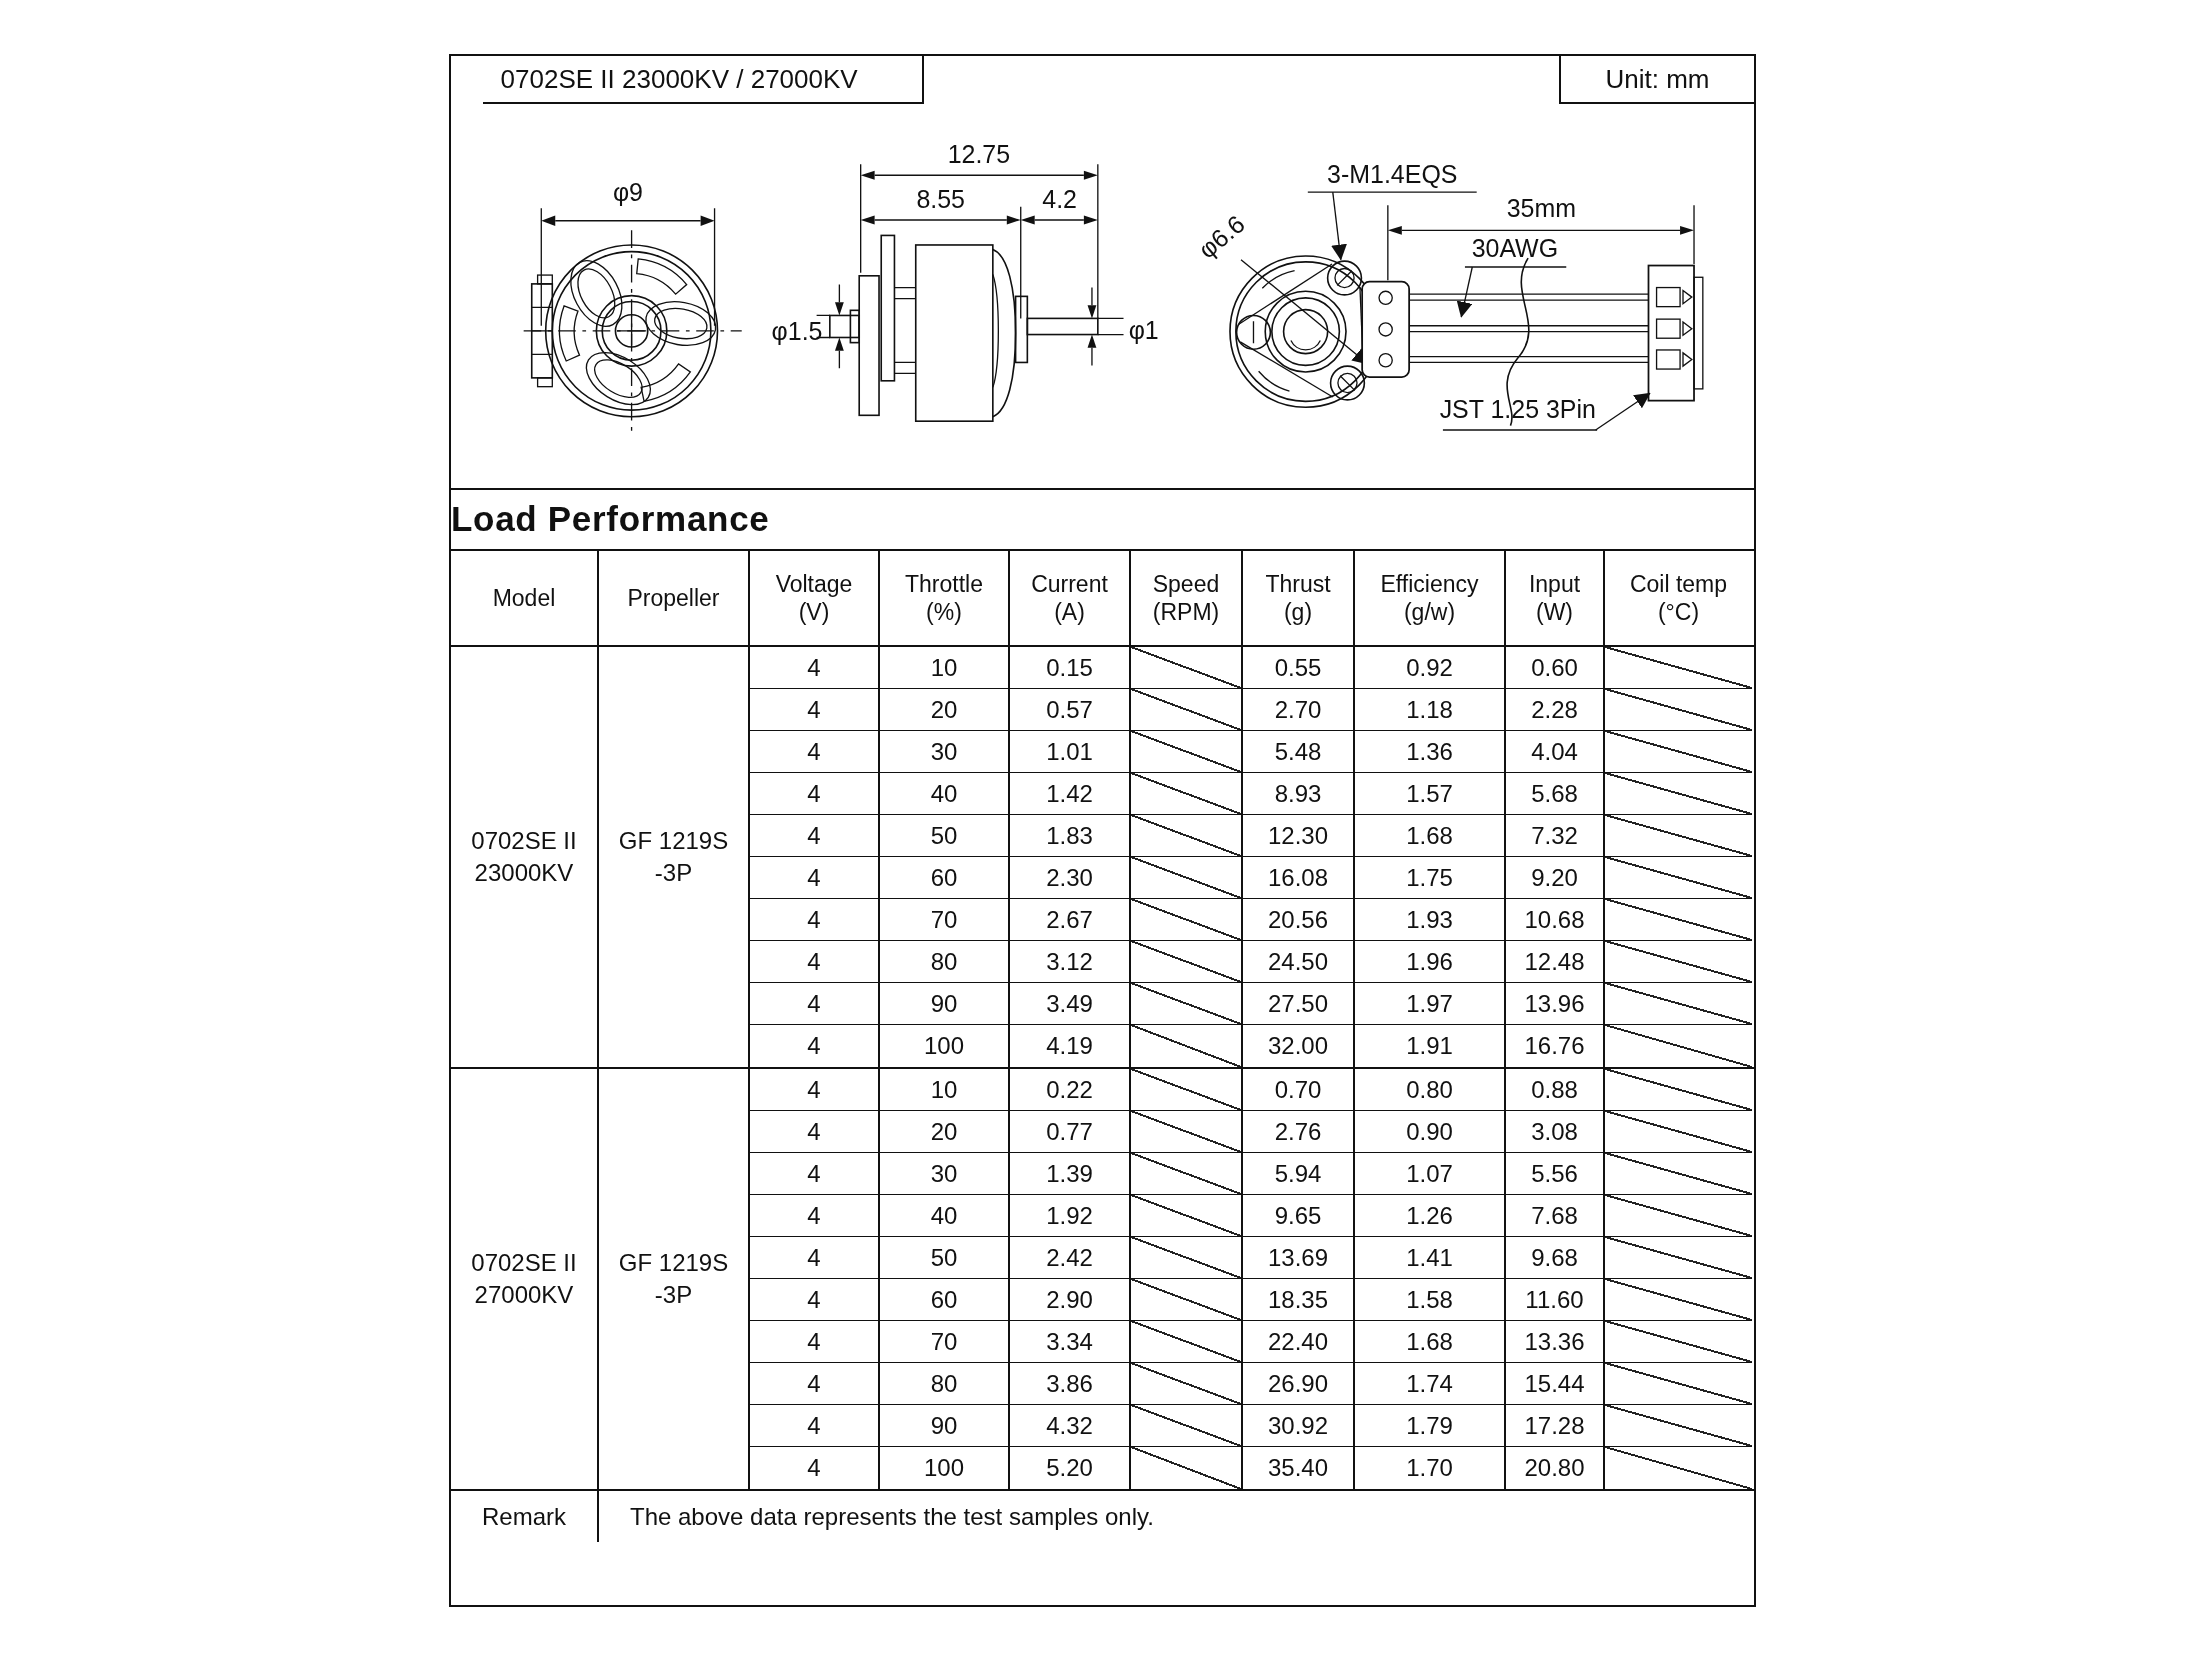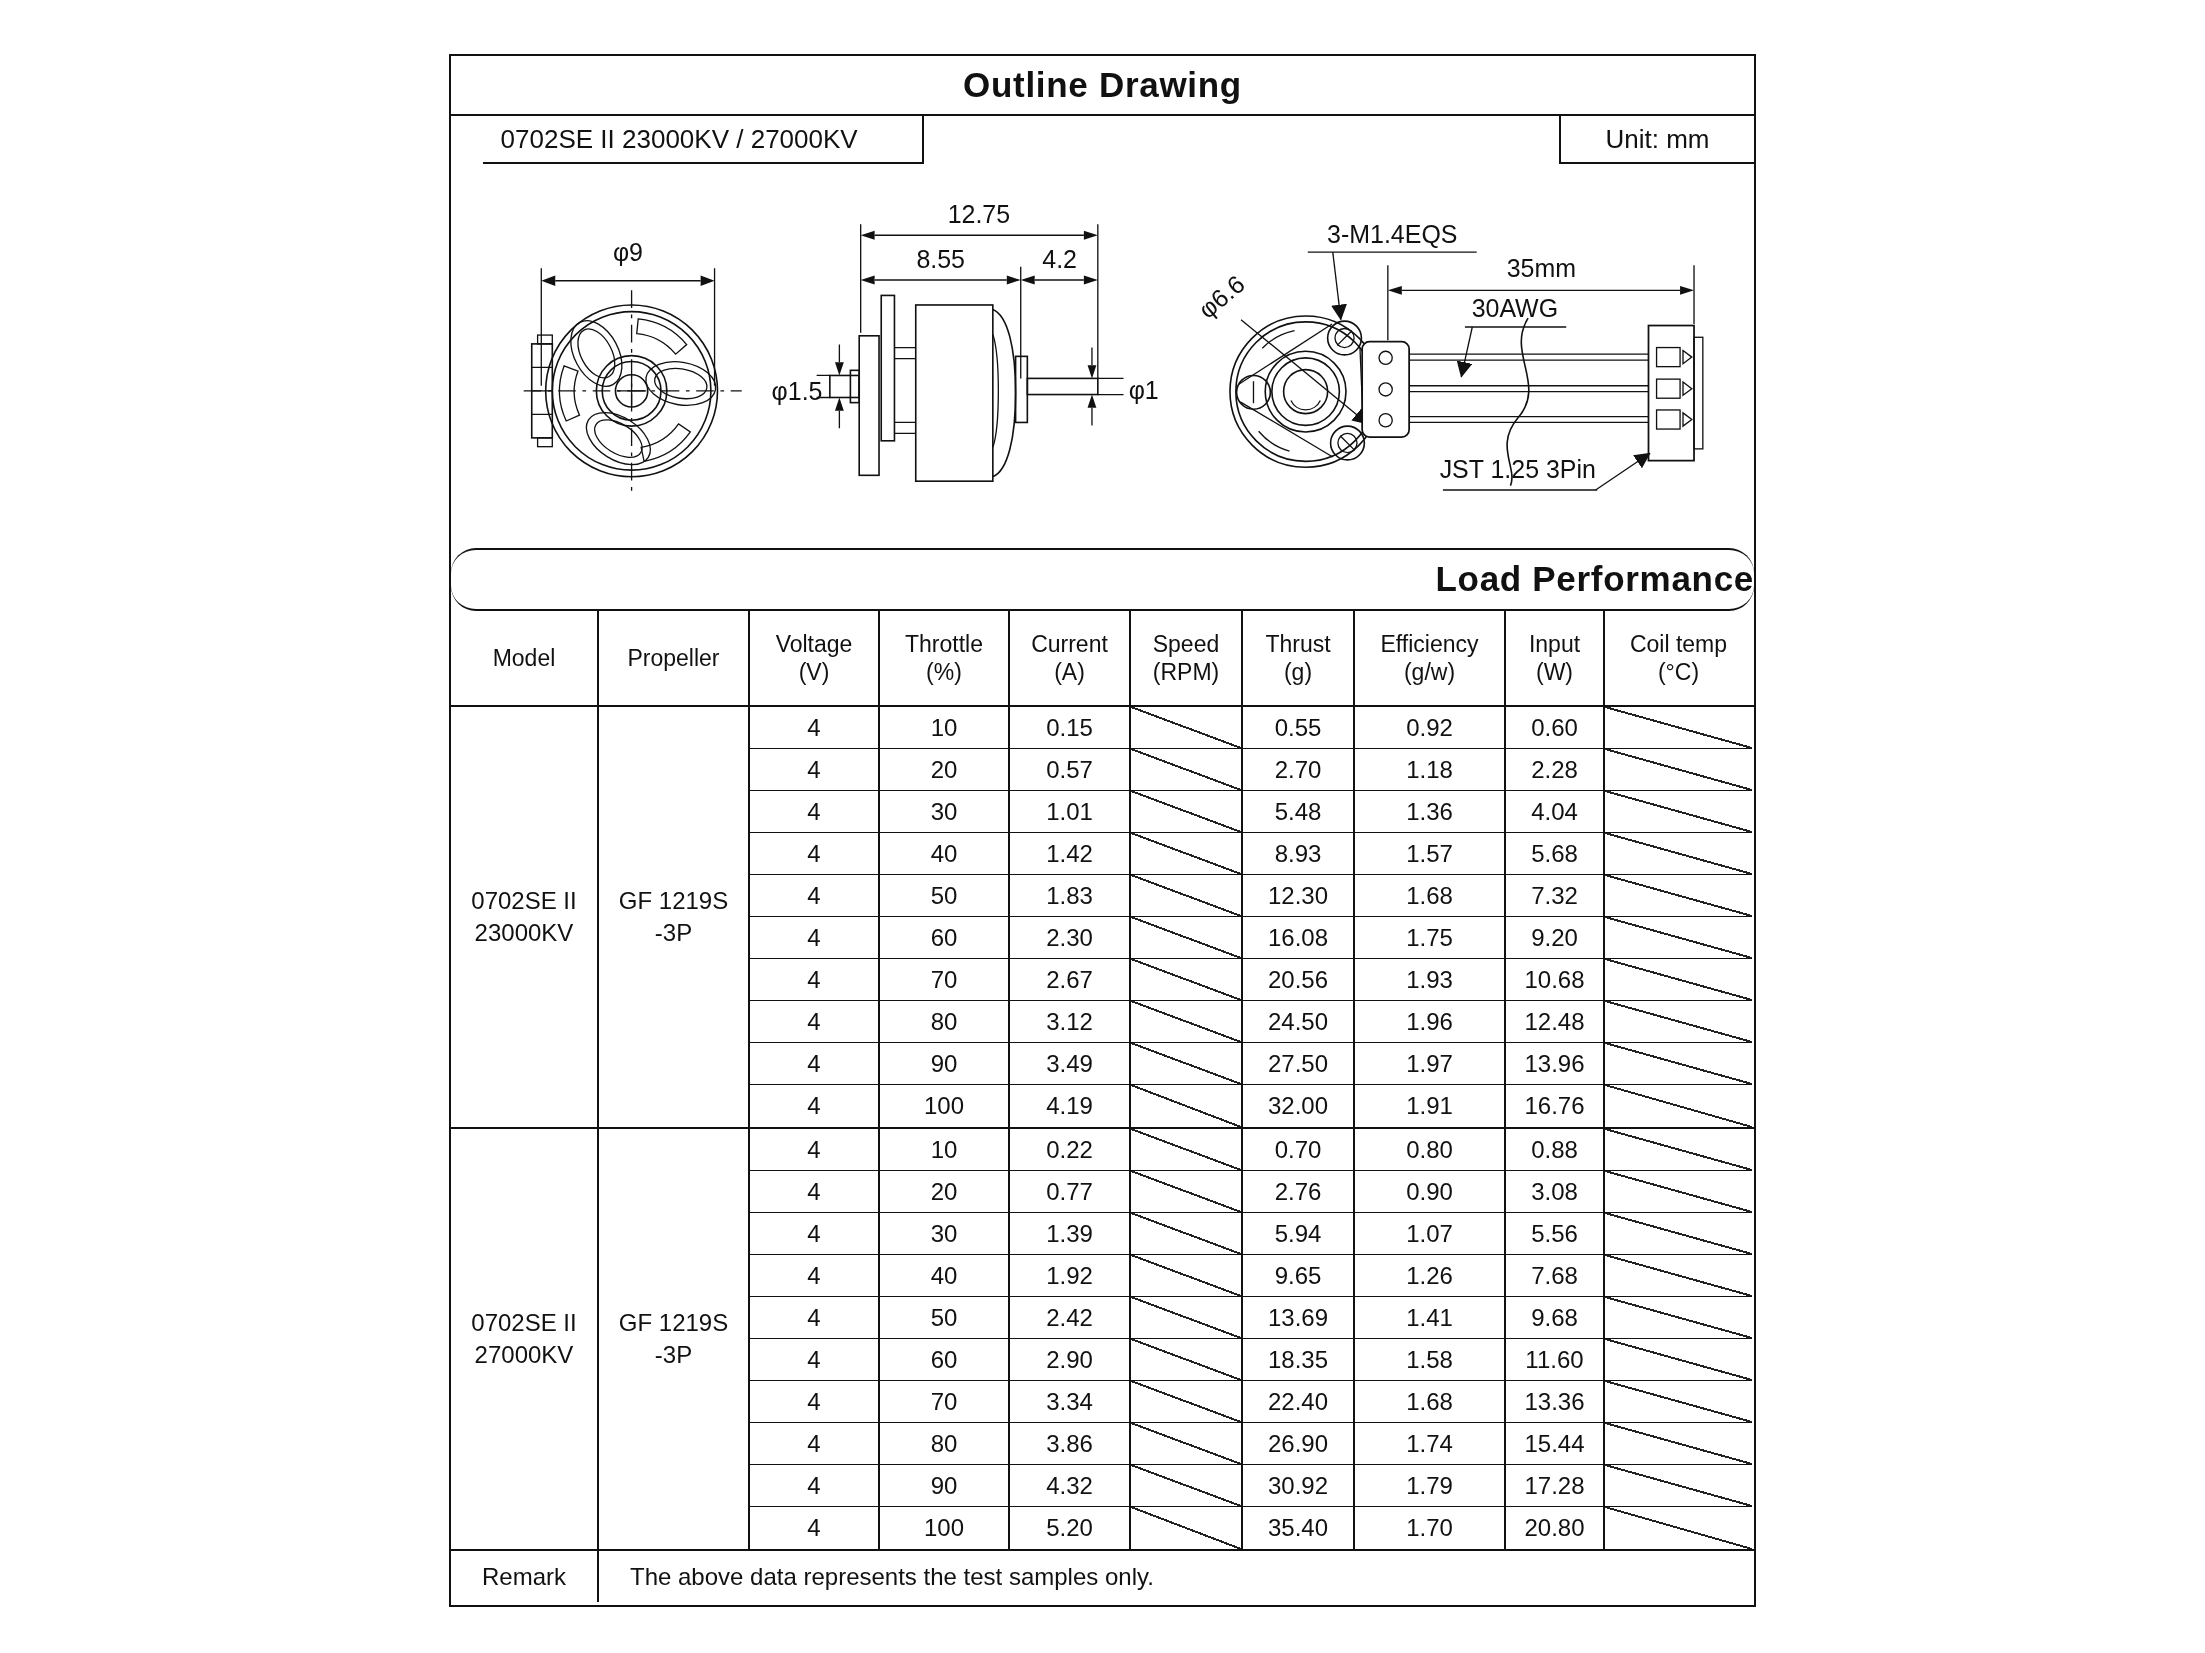--- a/index.html
+++ b/index.html
@@ -36,21 +36,21 @@
   }
   .drawing-svg { position: absolute; left: 0; top: 48px; width: 1301px; height: 384px; }
   svg .ln { stroke: var(--ink); stroke-width: 2.2; fill: none; }
   svg .thin { stroke: var(--ink); stroke-width: 1.8; fill: none; }
   svg .dash { stroke: var(--ink); stroke-width: 1.8; fill: none; stroke-dasharray: 24 9 5 9; }
   svg .fillw { fill: #fff; stroke: var(--ink); stroke-width: 2.4; }
   svg .ar { fill: var(--ink); stroke: none; }
   svg text { fill: var(--ink); stroke: none; font-size: 34px; font-family: "Liberation Sans","DejaVu Sans",sans-serif; }
   .lp-title {
     height: 63px; border-top: 2.9px solid var(--ink); border-bottom: 2.2px solid var(--ink);
-    text-align: right; line-height: 58px; font-size: 35px; font-weight: 600; letter-spacing: 0.7px; border-radius: 25px;
+    text-align: left; line-height: 58px; font-size: 35px; font-weight: 600; letter-spacing: 0.7px;
   }
   .header-grid {
     display: grid; grid-template-columns: var(--cols);
     height: 96px; border-bottom: 2.2px solid var(--ink);
   }
   .hcell {
     border-right: 2.2px solid var(--ink);
     display: flex; flex-direction: column; align-items: center; justify-content: center;
     font-size: 23px; line-height: 28px; text-align: center;
   }
@@ -79,21 +79,20 @@
     width: 148px; border-right: 2.2px solid var(--ink);
     display: flex; align-items: center; justify-content: center; font-size: 24px;
   }
   .remark-text { flex: 1; display: flex; align-items: center; padding-left: 19px; font-size: 24px; }
 </style>
 </head>
 <body>
 
 <div class="doc">
 
-  <div class="title-row">Outline Drawing</div>
 
   <div class="drawing-wrap">
     <div class="model-box">0702SE II 23000KV / 27000KV</div>
     <div class="unit-box">Unit: mm</div>
 
     <svg class="drawing-svg" viewBox="0 0 1770 523">
       <defs>
         <marker id="ah" viewBox="0 0 10 10" refX="9.5" refY="5" markerWidth="12" markerHeight="12" orient="auto">
           <path d="M0,0 L10,5 L0,10 z" fill="#111"></path>
         </marker>

